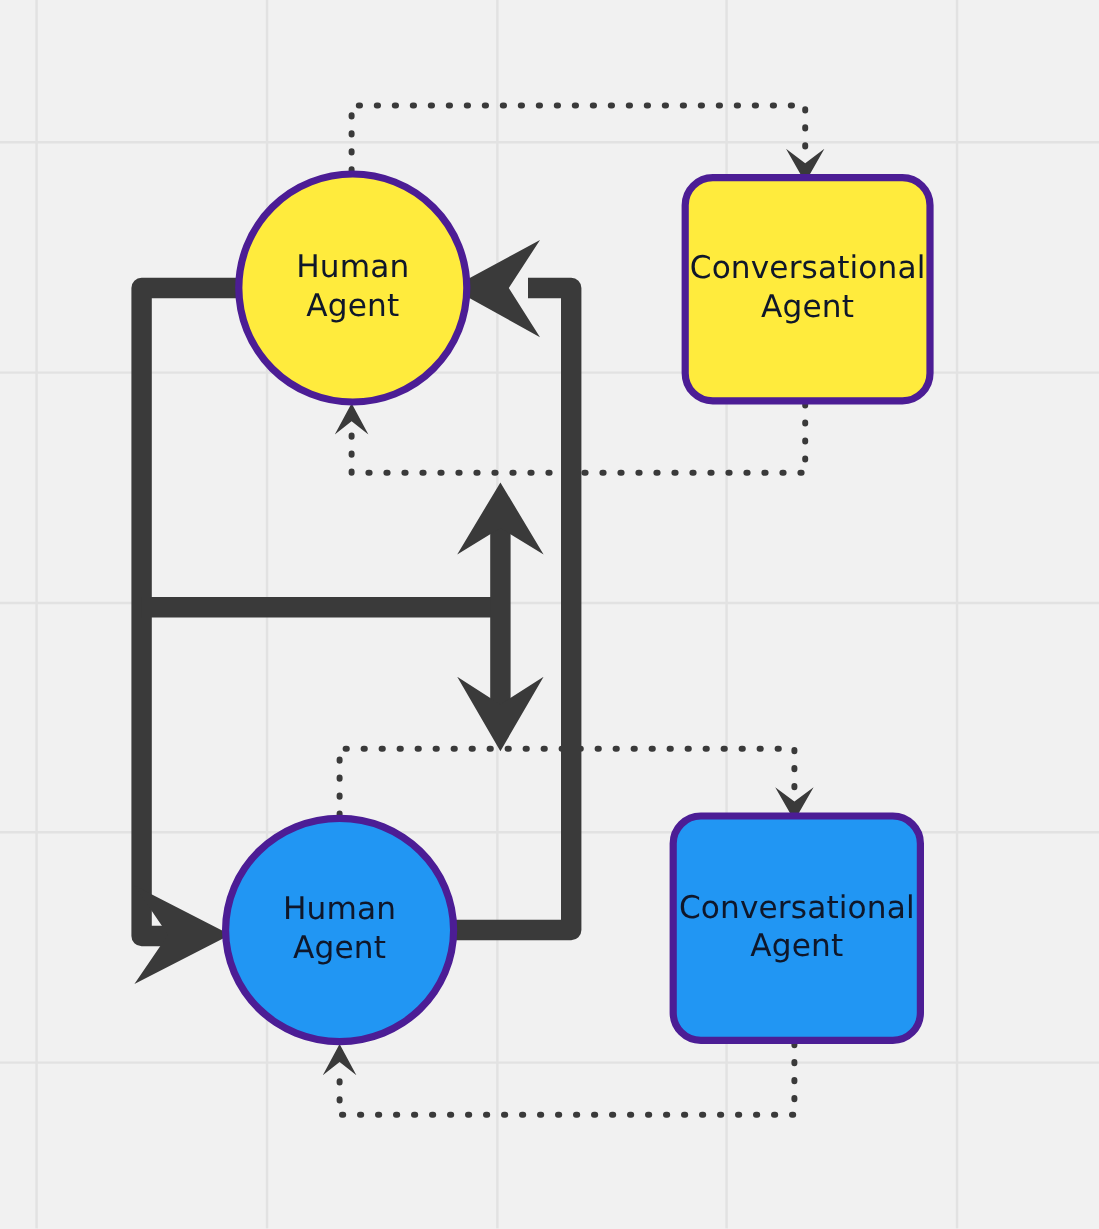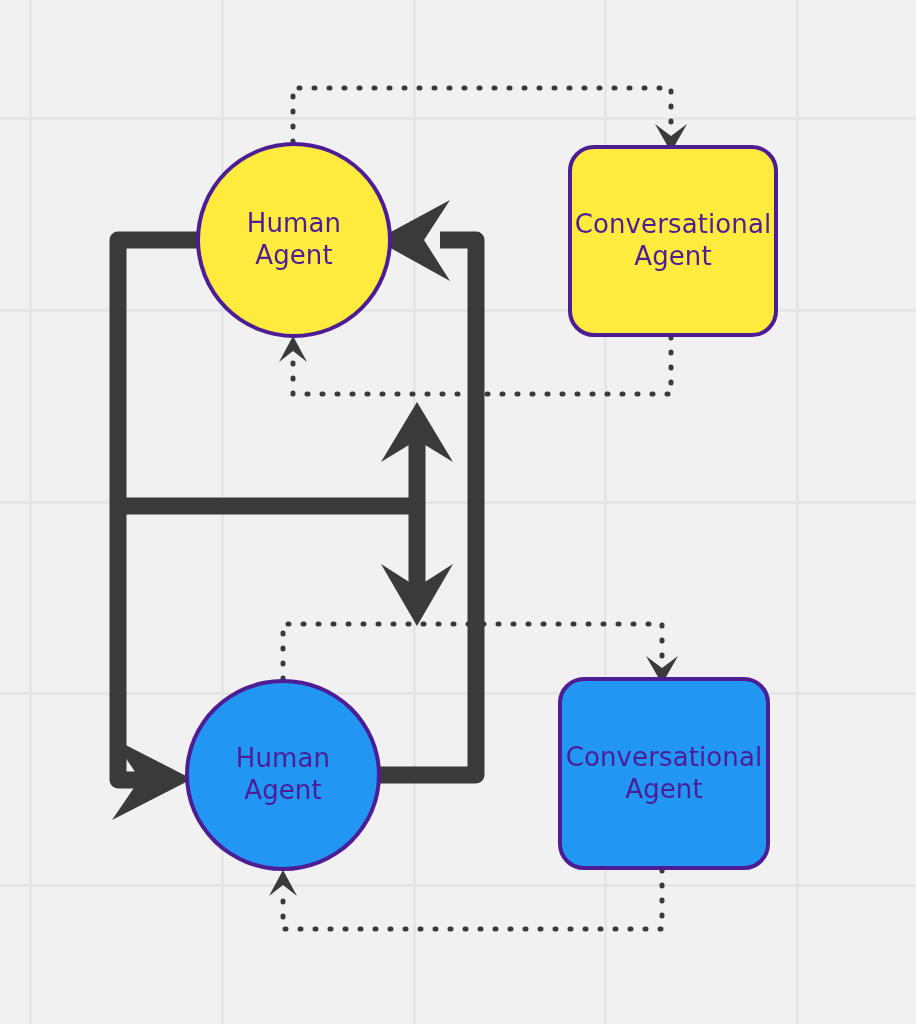--- a/index.html
+++ b/index.html
@@ -24,22 +24,22 @@
     position: absolute;
     inset: 0;
   }
   .node {
     position: absolute;
     display: flex;
     align-items: center;
     justify-content: center;
     text-align: center;
     box-sizing: border-box;
-    border: 4px solid #4c1d95;
-    color: #4c1d95;
+    border: 6px solid #4c1d95;
+    color: #0f172a;
     font-size: 26px;
     line-height: 1.22;
     letter-spacing: 0.1px;
     font-family: "DejaVu Sans", sans-serif;
   }
   .node-label { display: block; padding: 0 8px; }
   .circle { border-radius: 50%; }
   .rounded { border-radius: 26px; }
 </style>
 </head>

